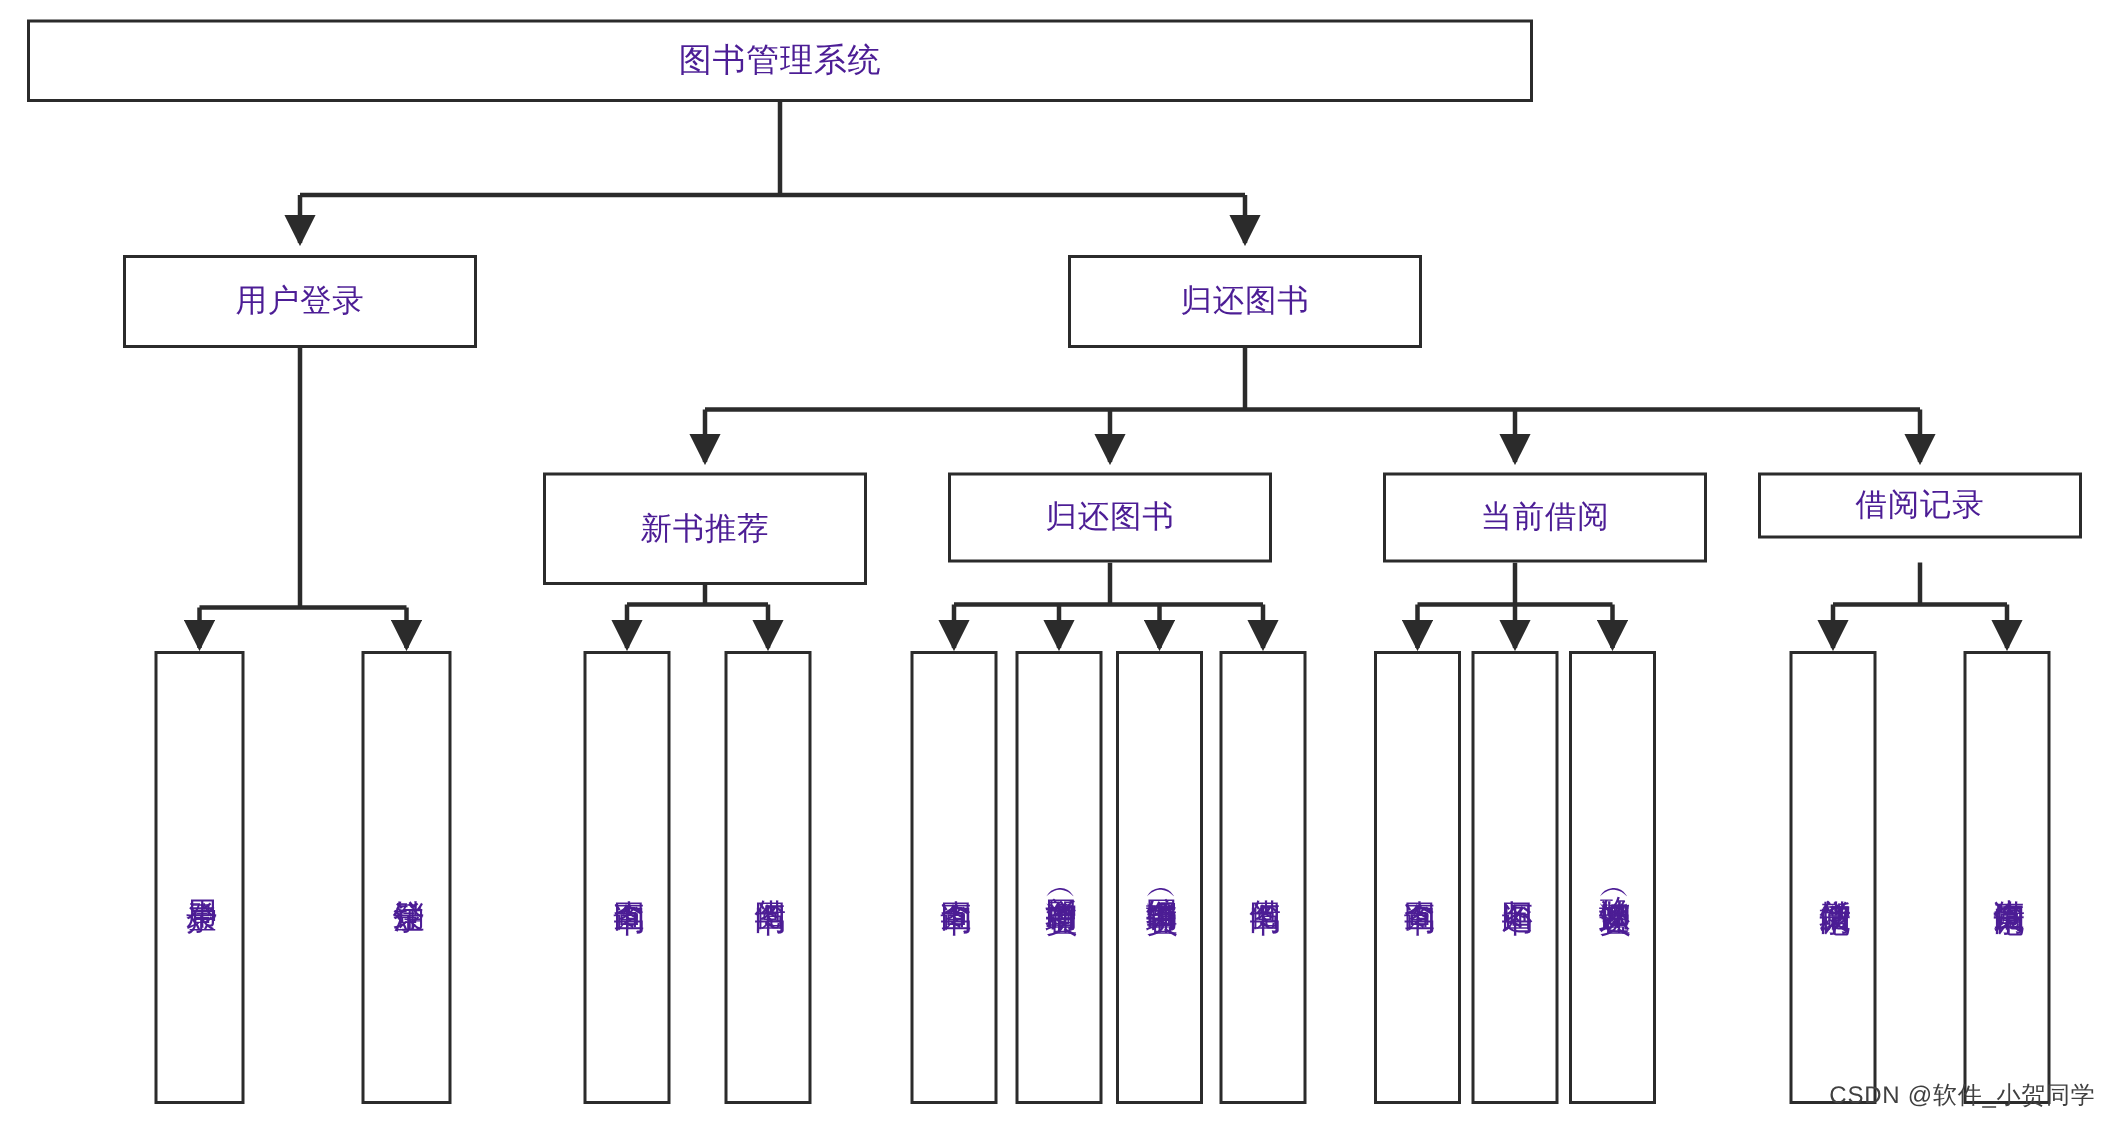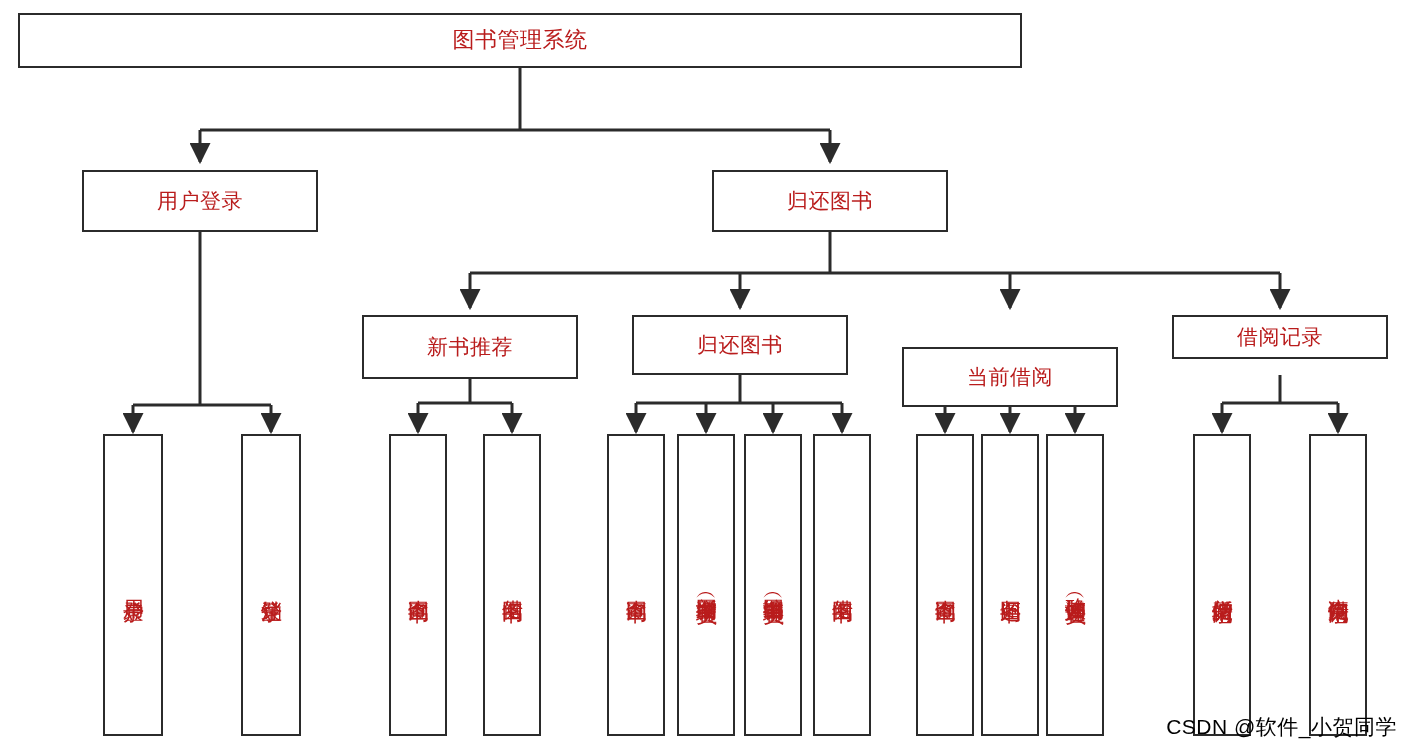--- a/index.html
+++ b/index.html
@@ -26,21 +26,21 @@
     height: 747px;
   }
   .node {
     position: absolute;
     box-sizing: border-box;
     border: 2px solid #2b2b2b;
     background: #ffffff;
     display: flex;
     align-items: center;
     justify-content: center;
-    color: #b91c1c;
+    color: #4c1d95;
   }
   .node.horiz {
     font-size: 21px;
     letter-spacing: 0.5px;
     line-height: 1.1;
   }
   .node.root {
     font-size: 22px;
   }
   .node.vert {
@@ -55,22 +55,22 @@
   }
   .node.vert .vlabel {
     writing-mode: vertical-rl;
     text-orientation: upright;
     display: block;
   }
   .watermark {
     position: absolute;
     right: 8px;
     bottom: 6px;
-    font-size: 21px;
-    color: #000000;
+    font-size: 16px;
+    color: #404040;
     letter-spacing: 0.5px;
     white-space: nowrap;
     font-family: "Liberation Sans", "DejaVu Sans", sans-serif;
   }
 </style>
 </head>
 <body>
 
 <div id="canvas">
 
@@ -128,27 +128,27 @@
     <span>图书管理系统</span>
   </div>
 
   <div class="node horiz" style="left:82px; top:170px; width:236px; height:62px;">
     <span>用户登录</span>
   </div>
   <div class="node horiz" style="left:712px; top:170px; width:236px; height:62px;">
     <span>归还图书</span>
   </div>
 
-  <div class="node horiz" style="left:362px; top:315px; width:216px; height:64px;">
+  <div class="node horiz" style="left:362px; top:315px; width:216px; height:75px;">
     <span>新书推荐</span>
   </div>
   <div class="node horiz" style="left:632px; top:315px; width:216px; height:60px;">
     <span>归还图书</span>
   </div>
-  <div class="node horiz" style="left:902px; top:315px; width:216px; height:60px;margin-top:32px;">
+  <div class="node horiz" style="left:922px; top:315px; width:216px; height:60px;">
     <span>当前借阅</span>
   </div>
   <div class="node horiz" style="left:1172px; top:315px; width:216px; height:44px;">
     <span>借阅记录</span>
   </div>
 
   <div class="node vert" style="left:103px; top:434px; width:60px; height:302px;">
     <span class="vlabel">用户登录</span>
   </div>
   <div class="node vert" style="left:241px; top:434px; width:60px; height:302px;">

